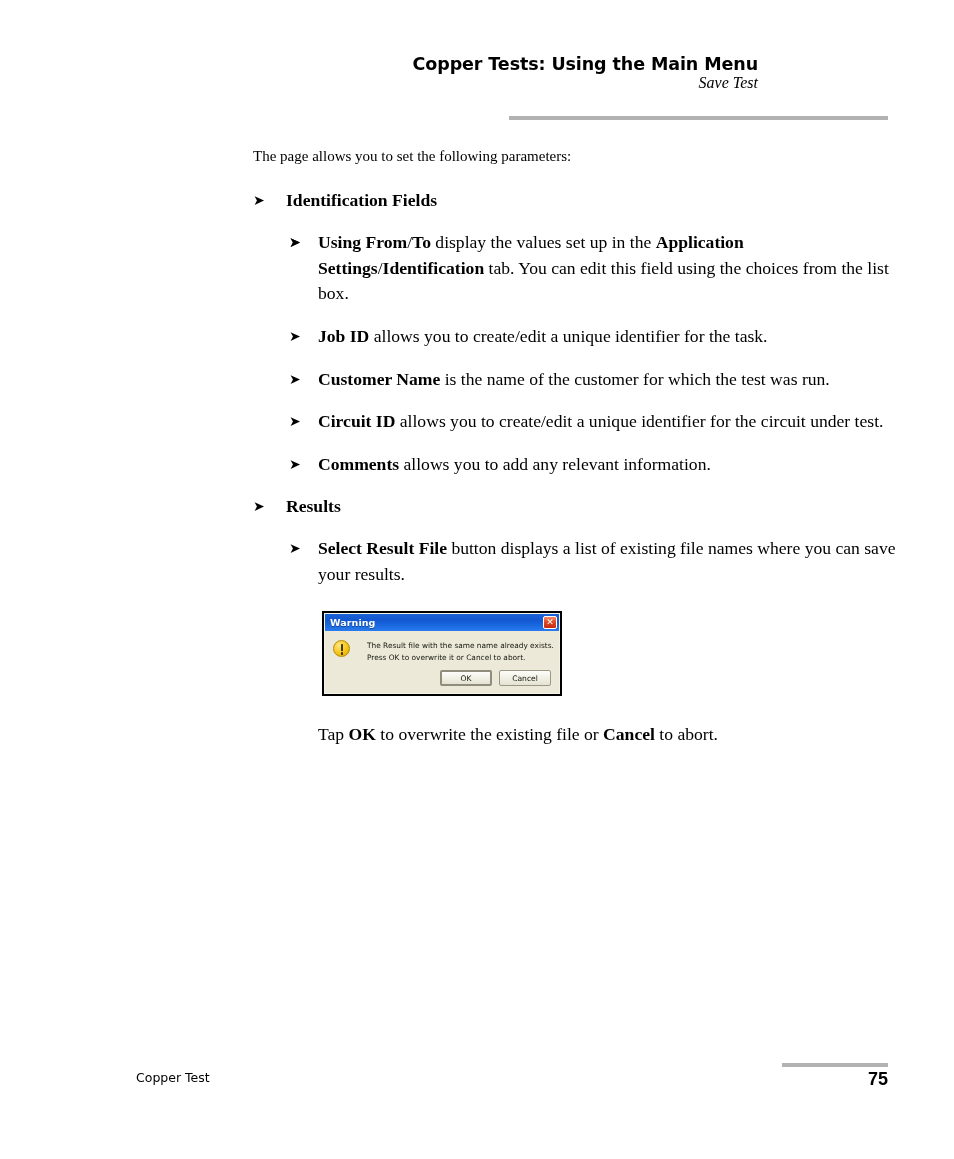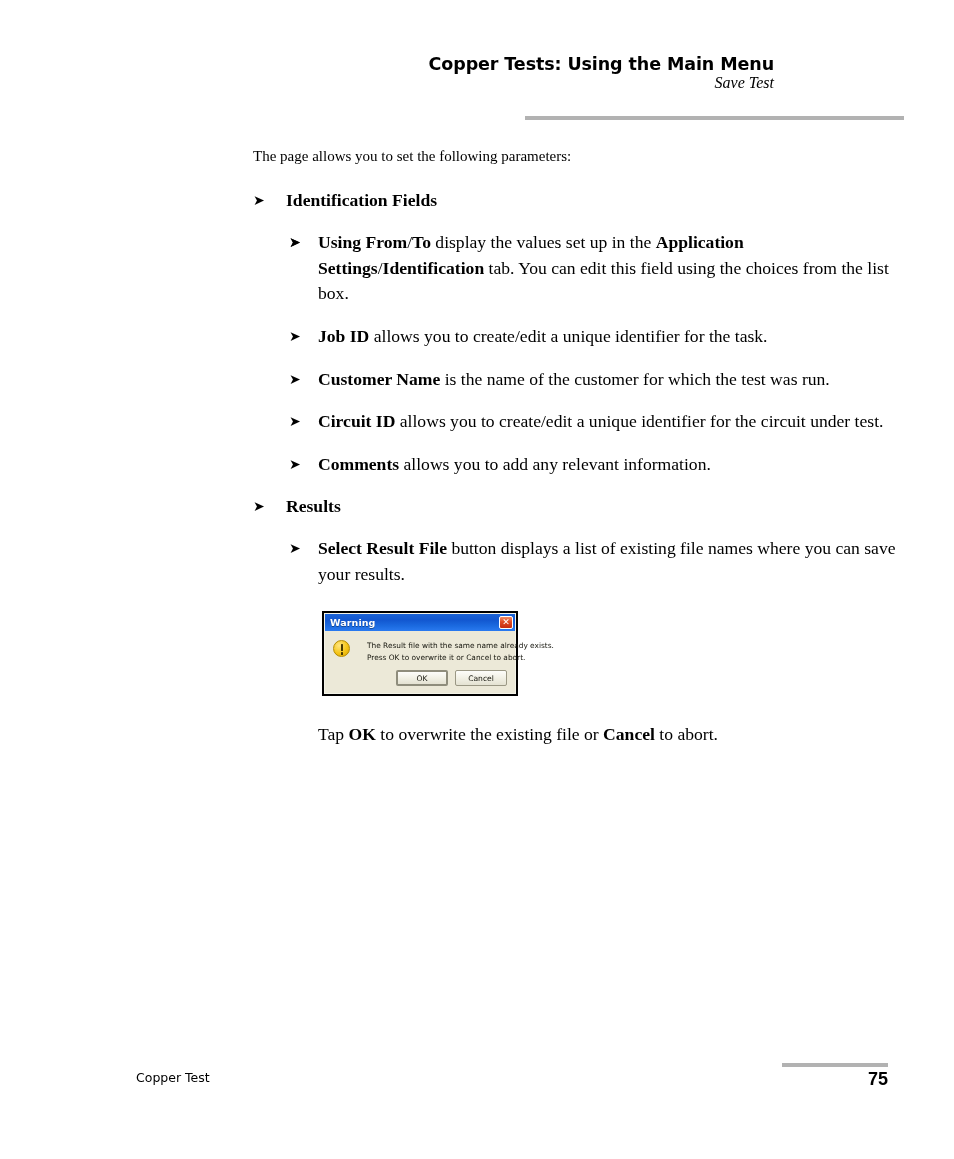--- a/index.html
+++ b/index.html
@@ -13,21 +13,21 @@
     position: relative;
     font-family: "Liberation Serif", "DejaVu Serif", serif;
     color: #000000;
     overflow: hidden;
   }
 
   
   .page-header {
     position: absolute;
     top: 54px;
-    left: 16px;
+    left: 0;
     width: 824px;
   }
   .header-title {
     font-family: "DejaVu Sans", "Liberation Sans", sans-serif;
     font-weight: bold;
     font-size: 17.5px;
     text-align: right;
     padding-right: 66px;
     letter-spacing: -0.1px;
     color: #000;
@@ -112,21 +112,21 @@
 
   b, .bold { font-weight: bold; }
 
   
   .dialog-wrap {
     padding-left: 69px;
     margin-top: 24px;
     margin-bottom: 26px;
   }
   .win-dialog {
-    width: 196px;
+    width: 240px;
     border: 2px solid #000000;
     background: #ece9d8;
     box-sizing: border-box;
     font-family: "DejaVu Sans", "Liberation Sans", sans-serif;
     position: relative;
   }
   .win-inner {
     border: 1px solid #f3f3e8;
     background: #ece9d8;
   }

